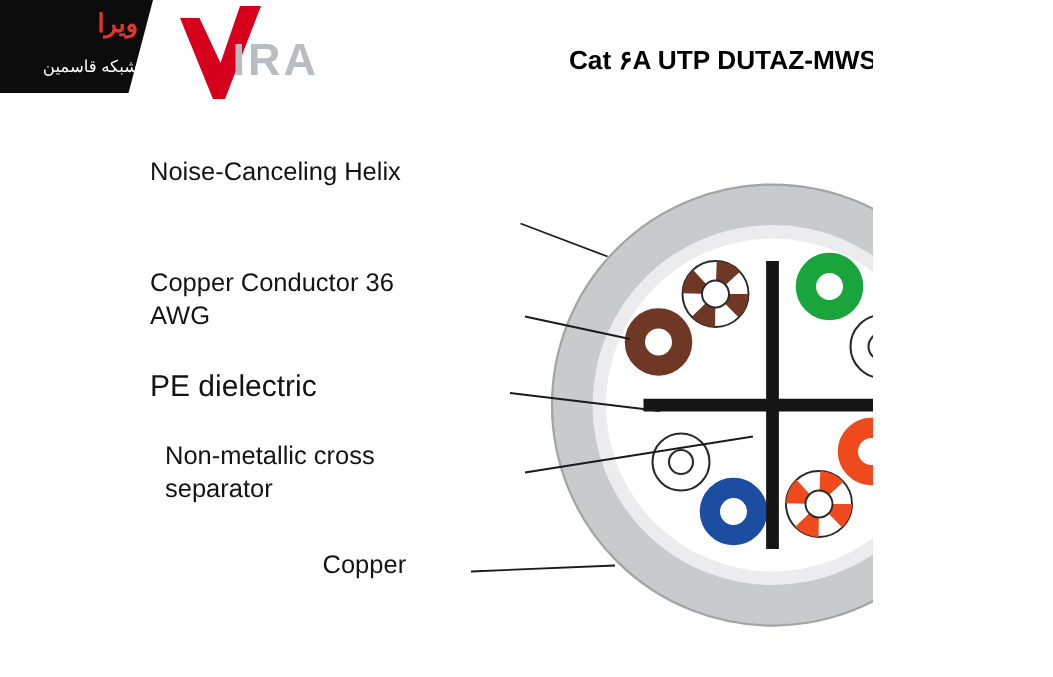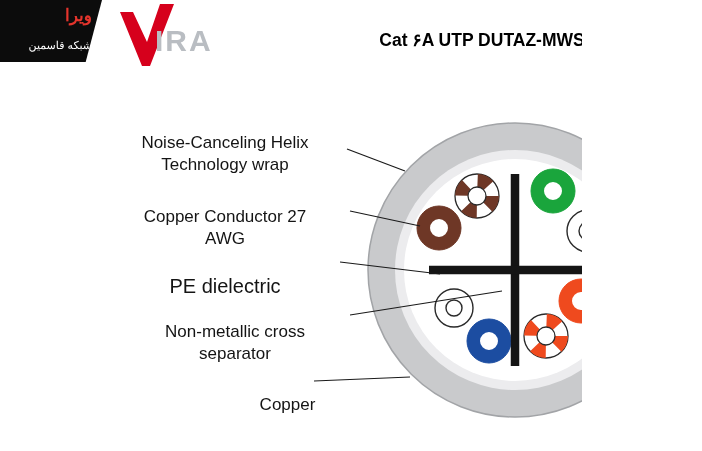--- a/index.html
+++ b/index.html
@@ -9,21 +9,21 @@
     background:#ffffff;
     font-family:"Liberation Sans",sans-serif;
     overflow:hidden;
     color:#141414;
   }
   #diagram-svg{position:absolute;left:0;top:0;}
   .title{
     position:absolute;left:312px;top:30px;width:340px;
     text-align:center;font-size:17.5px;font-weight:700;color:#000;
   }
-  .lbl{position:absolute;text-align:center;font-size:17px;line-height:22px;color:#141414;margin-top:28px;}
+  .lbl{position:absolute;text-align:left;font-size:17px;line-height:22px;color:#141414;}
   .lbl span{display:block;}
   .lbl-wrap{left:100px;top:104px;width:250px;}
   .lbl-copper{left:100px;top:178px;width:250px;}
   .lbl-pe{left:100px;top:246px;width:250px;font-size:20px;line-height:24px;}
   .lbl-cross{left:110px;top:293px;width:250px;}
   .lbl-jacket{left:215px;top:366px;width:145px;}
   
   .logo-corner{
     position:absolute;left:0;top:0;width:102px;height:62px;
     background:#0c0c0c;
@@ -112,25 +112,24 @@
   <div class="logo-corner">
     <span class="fa1">ویرا</span>
     <span class="fa2">شبکه قاسمین</span>
   </div>
   <div class="brand-rest">IRA</div>
 
   <div class="title">Cat ۶A UTP DUTAZ-MWS</div>
 
   <div class="lbl lbl-wrap">
     <span>Noise-Canceling Helix</span>
-    <span>Technology wrap</span>
   </div>
 
   <div class="lbl lbl-copper">
-    <span>Copper Conductor 27</span>
+    <span>Copper Conductor 36</span>
     <span>AWG</span>
   </div>
 
   <div class="lbl lbl-pe">
     <span>PE dielectric</span>
   </div>
 
   <div class="lbl lbl-cross">
     <span>Non-metallic cross</span>
     <span>separator</span>

